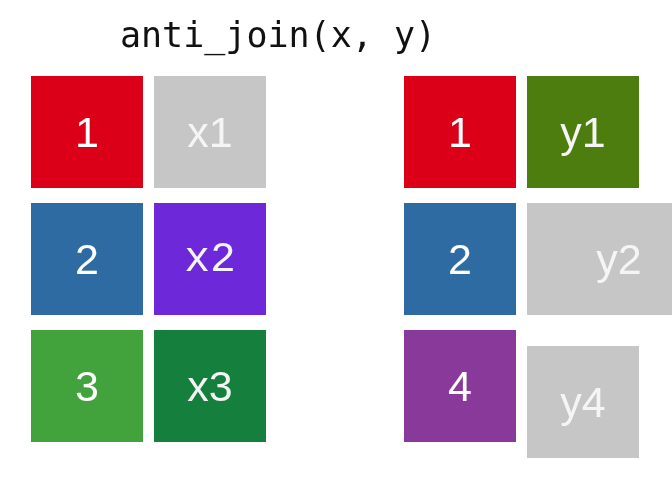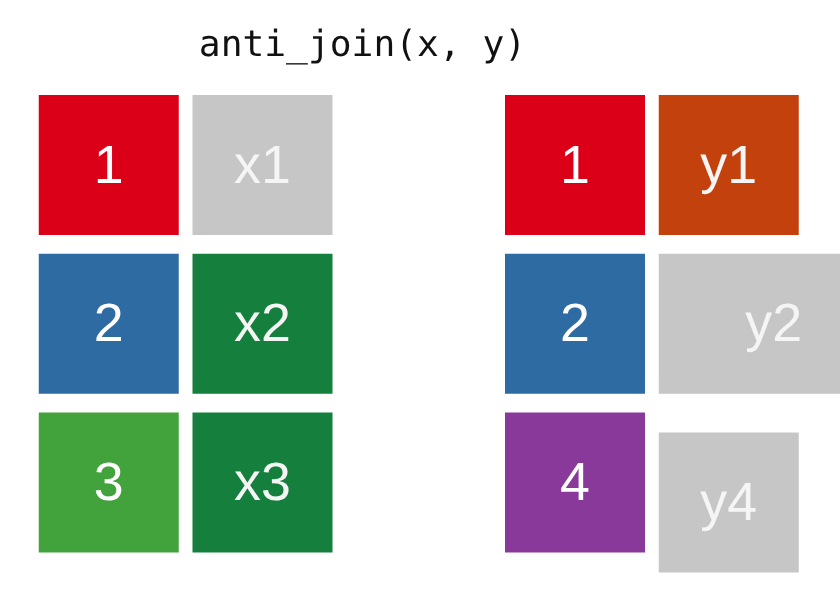--- a/index.html
+++ b/index.html
@@ -10,25 +10,25 @@
   body {
     position: relative;
     width: 672px;
     height: 480px;
     font-family: "Liberation Sans", sans-serif;
     overflow: hidden;
   }
   .diagram-title {
     position: absolute;
     top: 14px;
-    left: 12px;
+    left: 0;
     width: 556px;
     text-align: center;
     font-family: "DejaVu Sans Mono", "Liberation Mono", monospace;
-    font-size: 29px;
+    font-size: 35px;
     line-height: 42px;
     color: #111111;
     letter-spacing: 0px;
     white-space: pre;
   }
   .join-table {
     position: absolute;
     top: 76px;
     display: flex;
     flex-direction: column;
@@ -58,32 +58,32 @@
 
 <div class="diagram-title">anti_join(x, y)</div>
 
 <div class="join-table table-x">
   <div class="table-row">
     <div class="cell key-cell" style="background: rgb(219, 0, 24);">1</div>
     <div class="cell value-cell" style="background: rgb(198, 198, 198);">x1</div>
   </div>
   <div class="table-row">
     <div class="cell key-cell" style="background: rgb(46, 107, 163);">2</div>
-    <div class="cell value-cell" style="background: #15803d;">x2</div>
+    <div class="cell value-cell" style="background: #6d28d9; font-family: Liberation Mono, monospace;">x2</div>
   </div>
   <div class="table-row">
     <div class="cell key-cell" style="background: rgb(66, 163, 60);">3</div>
     <div class="cell value-cell" style="background: #15803d;">x3</div>
   </div>
 </div>
 
 <div class="join-table table-y">
   <div class="table-row">
     <div class="cell key-cell" style="background: rgb(219, 0, 24);">1</div>
-    <div class="cell value-cell" style="background: #c2410c;">y1</div>
+    <div class="cell value-cell" style="background: #4d7c0f;">y1</div>
   </div>
   <div class="table-row">
     <div class="cell key-cell" style="background: rgb(46, 107, 163);">2</div>
     <div class="cell value-cell" style="background: rgb(198, 198, 198); padding-left: 36px;">y2</div>
   </div>
   <div class="table-row">
     <div class="cell key-cell" style="background: rgb(136, 57, 154);">4</div>
     <div class="cell value-cell" style="background: rgb(198, 198, 198); margin-top: 16px;">y4</div>
   </div>
 </div>

